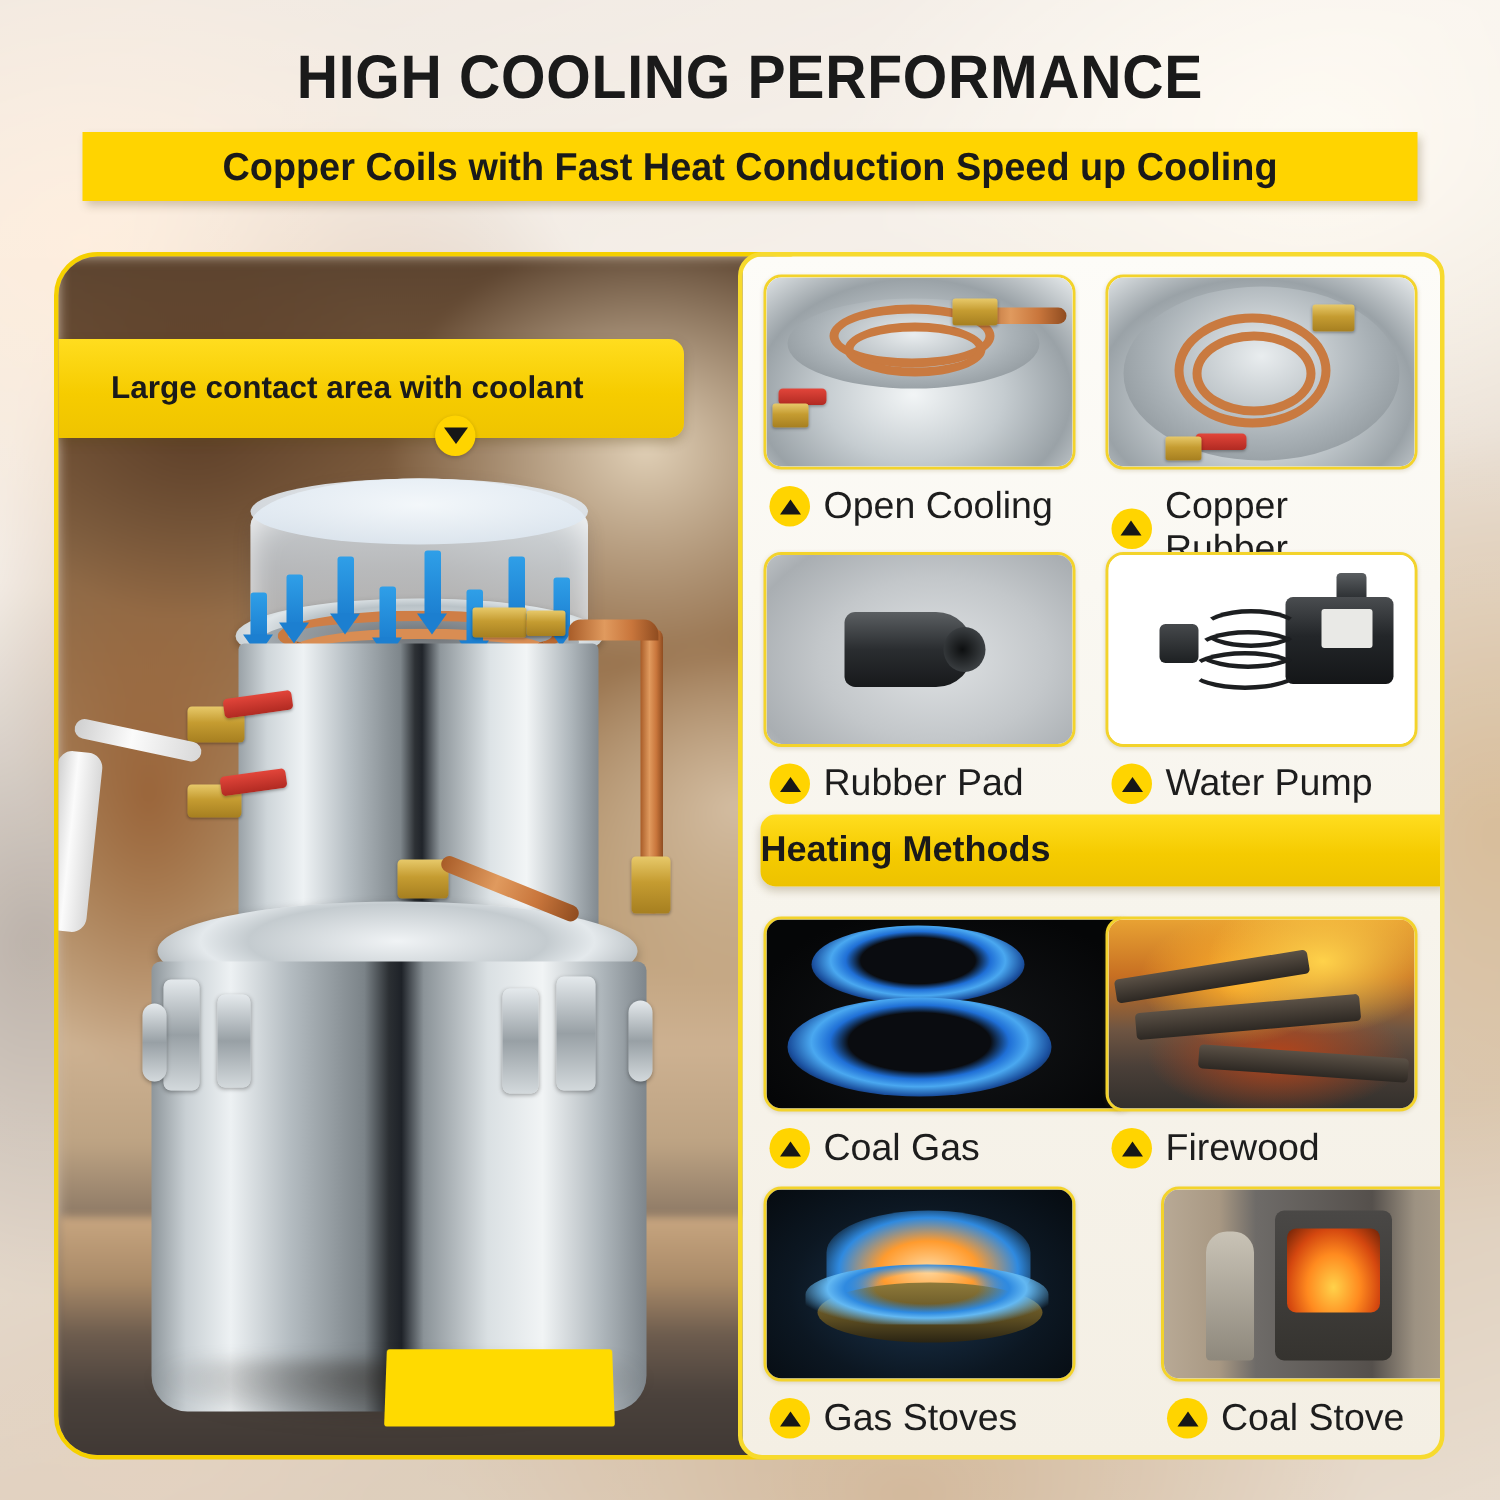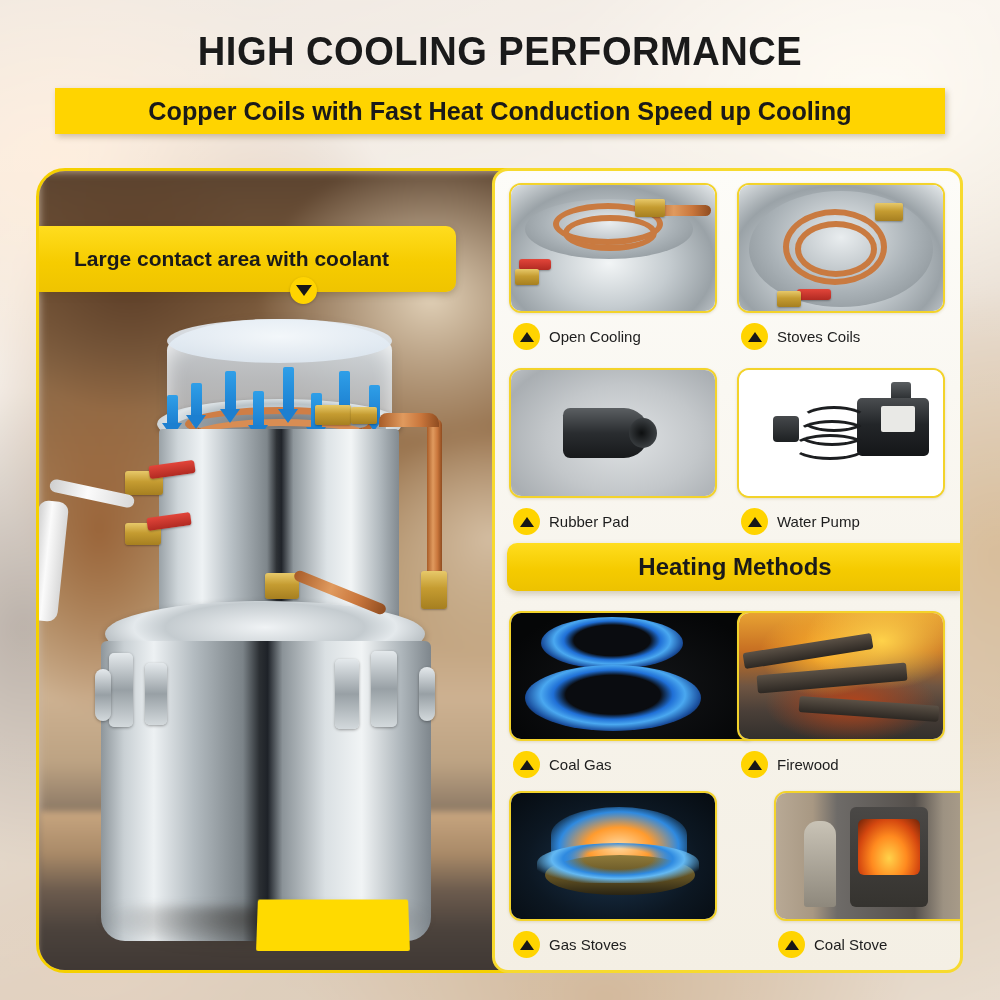--- a/index.html
+++ b/index.html
@@ -242,21 +242,21 @@
     overflow:hidden;
     position:relative;
     background:#fff;
     box-shadow:0 1px 3px rgba(120,100,40,.18);
   }
   .fcard .cap {
     display:flex; align-items:center; gap:9px;
     margin-top:10px; padding-left:4px;
   }
   .fcard .cap-text {
-    font-size:15px; color:#1d1d1d;
+    font-size:25px; color:#1d1d1d;
   }
 
   
   .steel-pot {
     position:absolute; inset:0;
     background:radial-gradient(ellipse 150px 110px at 48% 62%, #f2f5f6 0%, #c5ccd0 40%, #9aa2a7 70%, #e6eaec 100%),
                linear-gradient(180deg,#fafbfb,#e7ebed);
   }
   .pot-oval {
     position:absolute; border-radius:50%;
@@ -354,21 +354,21 @@
     background:linear-gradient(180deg,#c9c3b6,#8e887c);
     border-radius:14px 14px 3px 3px;
   }
 
   
   #heating-bar {
     position:absolute; left:12px; top:372px; width:456px; height:48px;
     background:linear-gradient(180deg,#FFDD1F 0%,#F5CB00 55%,#EDC200 100%);
     border-radius:10px 0 0 10px;
     box-shadow:0 3px 6px rgba(90,70,20,.25);
-    display:flex; align-items:center; justify-content:center;
+    display:flex; align-items:center; justify-content:flex-start;
   }
   #heating-title { font-size:24px; font-weight:bold; color:#1a1a1a; }
 </style>
 </head>
 <body>
 
 <div id="bg"></div>
 <div id="bg-tint"></div>
 
 <div id="title">HIGH COOLING PERFORMANCE</div>
@@ -473,21 +473,21 @@
       <div class="cu-ring" style="left:44px;top:24px;width:104px;height:76px;"></div>
       <div class="cu-ring" style="left:56px;top:36px;width:82px;height:56px;"></div>
       <div class="brass" style="left:136px;top:18px;width:28px;height:18px;"></div>
       <div class="redvalve" style="left:58px;top:104px;width:34px;height:11px;"></div>
       <div class="brass" style="left:38px;top:106px;width:24px;height:16px;"></div>
     </div>
     <div class="cap">
       <span class="tri-badge" style="position:relative;">
         <span class="tri-up"></span>
       </span>
-      <span class="cap-text">Stoves Coils</span>
+      <span class="cap-text">Copper Rubber</span>
     </div>
   </div>
 
   <div class="fcard" style="left:14px;top:197px;width:208px;">
     <div class="thumb">
       <div class="rubber-art"></div>
       <div class="rubber-pad"></div>
       <div class="rubber-hole"></div>
     </div>
     <div class="cap">

